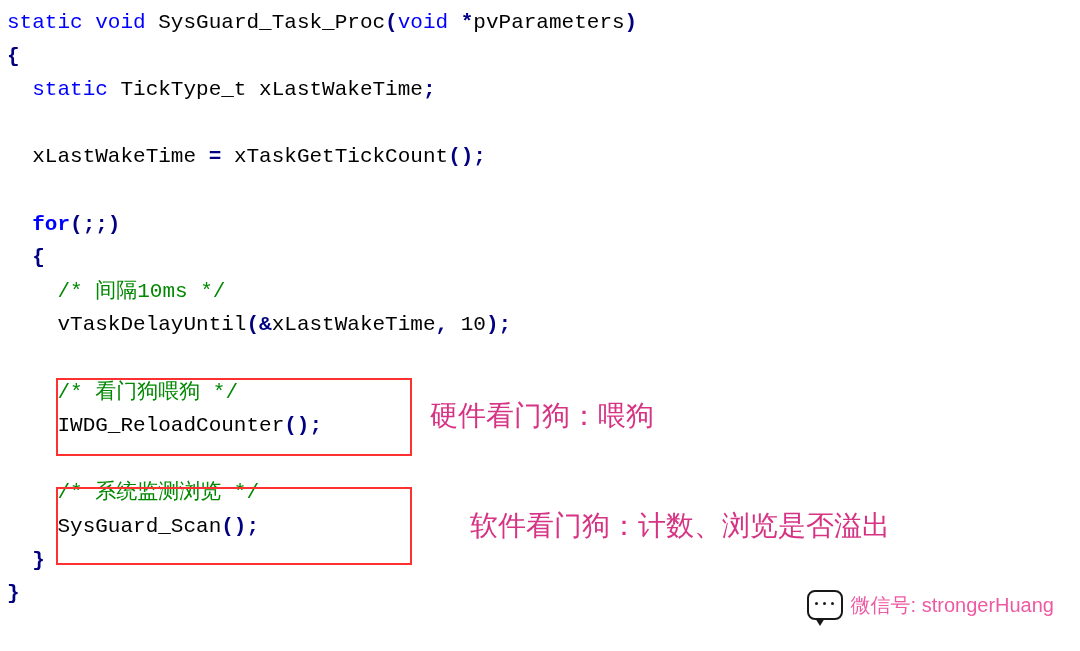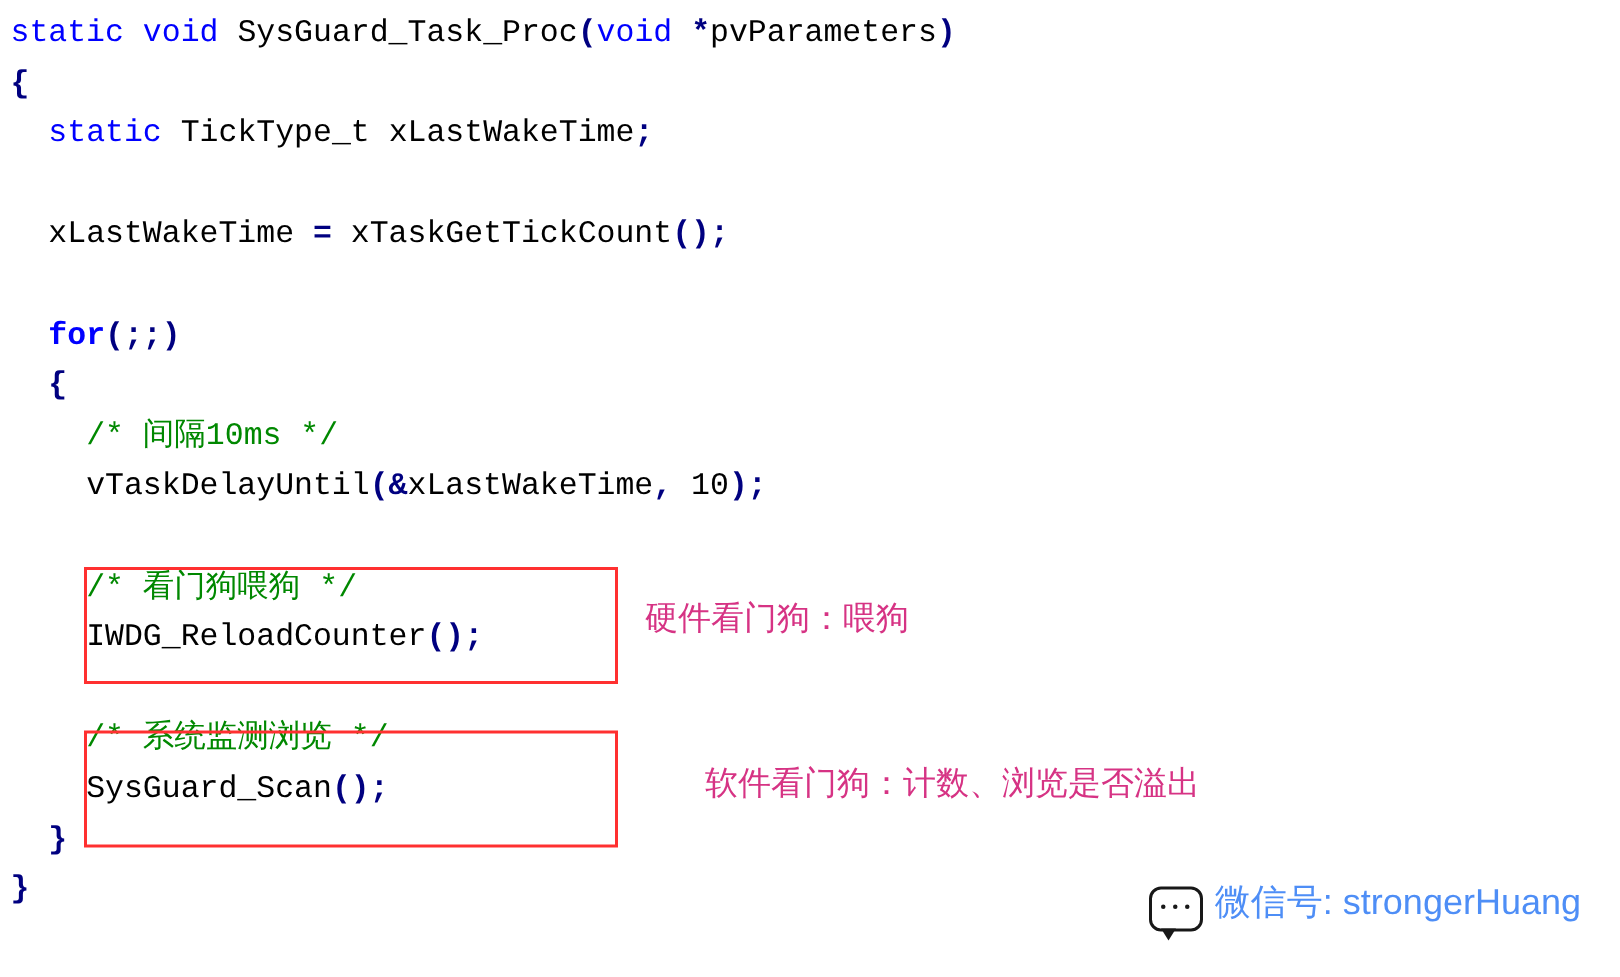--- a/index.html
+++ b/index.html
@@ -41,37 +41,37 @@
     top: 487px;
     width: 352px;
     height: 74px;
     border: 2px solid #ff3030;
     pointer-events: none;
   }
   .note {
     position: absolute;
     color: #d63384;
     font-family: "SimSun","Songti SC","Microsoft YaHei",sans-serif;
-    font-size: 22px;
+    font-size: 28px;
     white-space: pre;
     cursor: default;
   }
   .note1 { left: 430px; top: 394px; }
   .note2 { left: 430px; top: 504px; margin-left: 40px; }
 
   .watermark {
     position: absolute;
     right: 26px;
     bottom: 30px;
     display: flex;
-    align-items: flex-end;
+    align-items: center;
     gap: 8px;
     font-family: "Microsoft YaHei","Heiti SC",sans-serif;
-    font-size: 24px;
-    color: #3b82f6;
+    font-size: 20px;
+    color: #ec4899;
     opacity: 0.9;
     cursor: default;
   }
   .watermark .bubble {
     width: 32px;
     height: 26px;
     border: 2.5px solid #000;
     border-radius: 8px;
     position: relative;
   }

